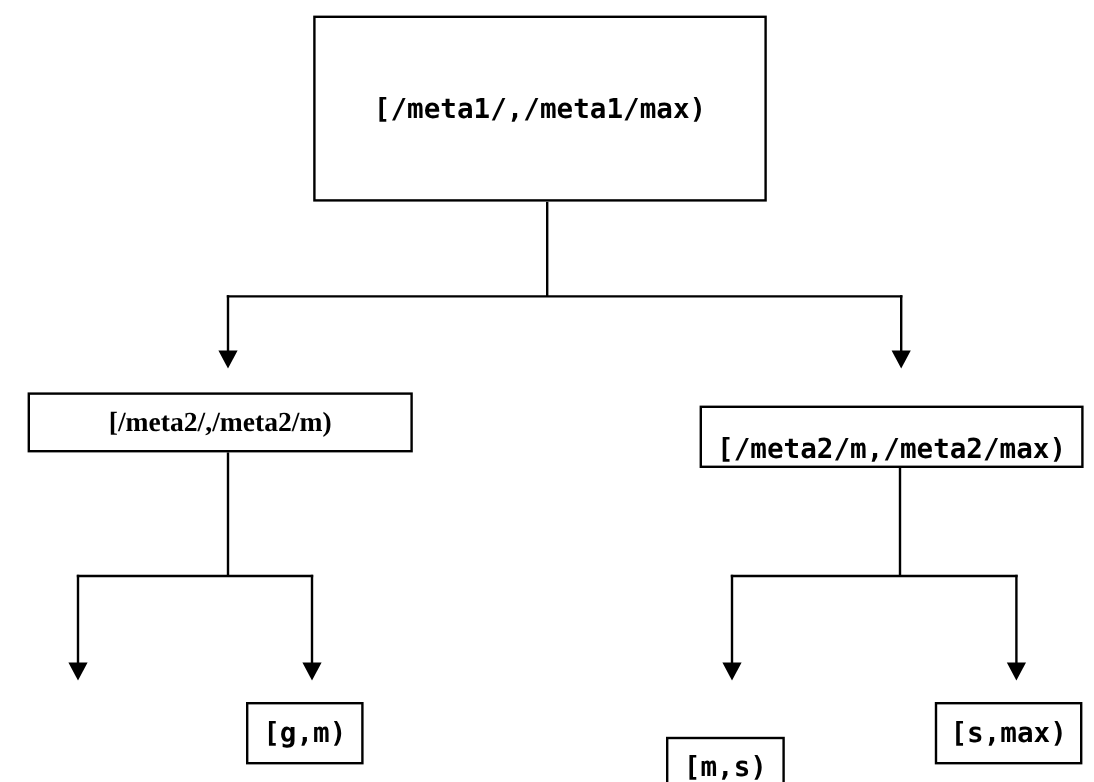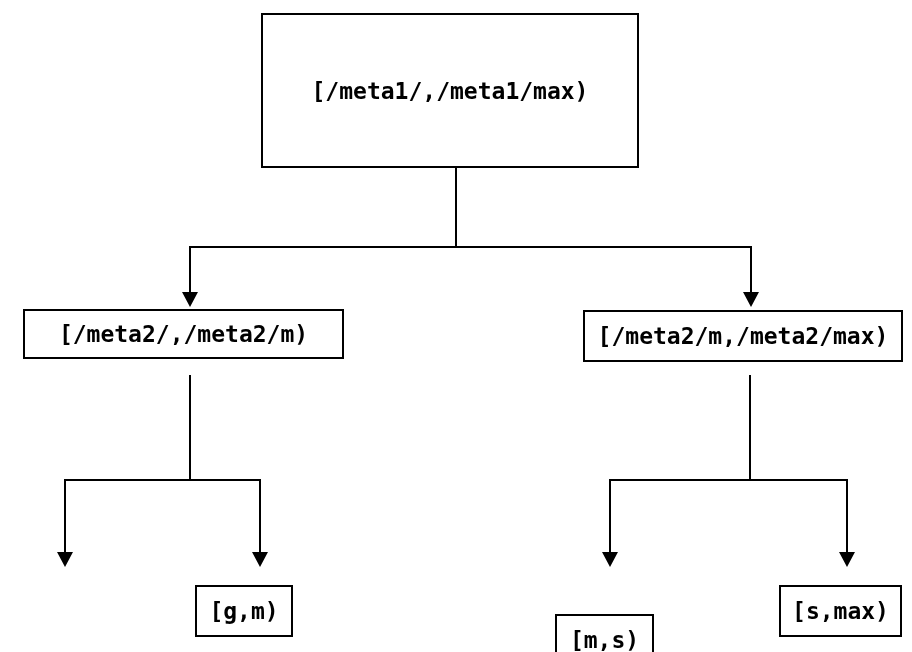--- a/index.html
+++ b/index.html
@@ -30,24 +30,24 @@
     background: #ffffff;
     display: flex;
     align-items: center;
     justify-content: center;
     font-weight: bold;
     font-size: 23px;
     color: #000000;
     white-space: nowrap;
   }
   .node-root       { left: 261px; top: 13px;  width: 378px; height: 155px; }
-  .node-meta2-low  { left: 23px;  top: 309px; width: 321px; height: 50px; }
-  .node-meta2-high { left: 583px; top: 310px; width: 320px; height: 52px; }
+  .node-meta2-low  { left: 23px;  top: 327px; width: 321px; height: 50px; font-family: Liberation Serif, serif; }
+  .node-meta2-high { left: 583px; top: 338px; width: 320px; height: 52px; align-items: flex-end; }
   .node-leaf-ag    { left: 8px;   top: 585px; width: 100px; height: 52px; }
-  .node-leaf-gm    { left: 195px; top: 585px; width: 98px;  height: 52px; }
+  .node-leaf-gm    { left: 205px; top: 585px; width: 98px;  height: 52px; }
   .node-leaf-ms    { left: 555px; top: 614px; width: 99px;  height: 52px; }
   .node-leaf-smax  { left: 779px; top: 585px; width: 123px; height: 52px; }
   svg line { stroke: #000000; stroke-width: 2; }
   svg polygon { fill: #000000; stroke: none; }
 </style>
 </head>
 <body>
 
 <div class="canvas">
 

